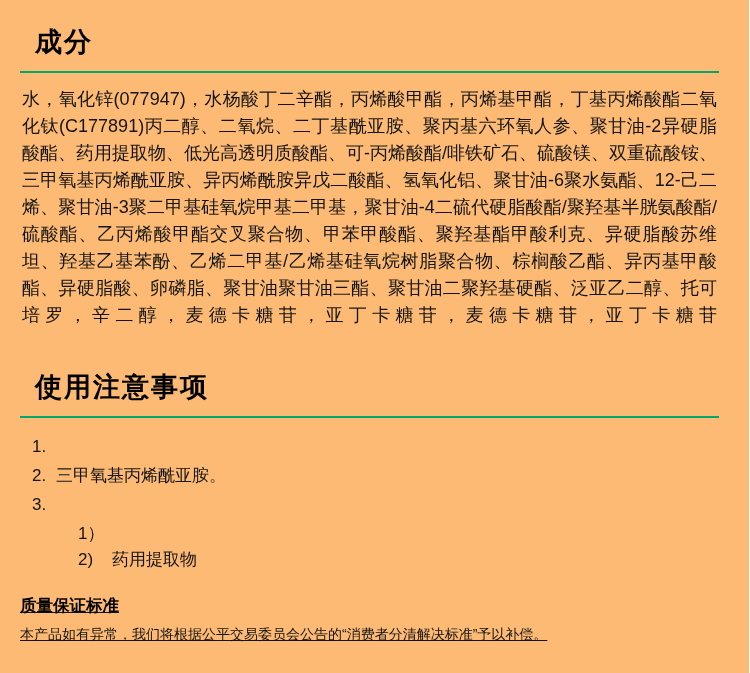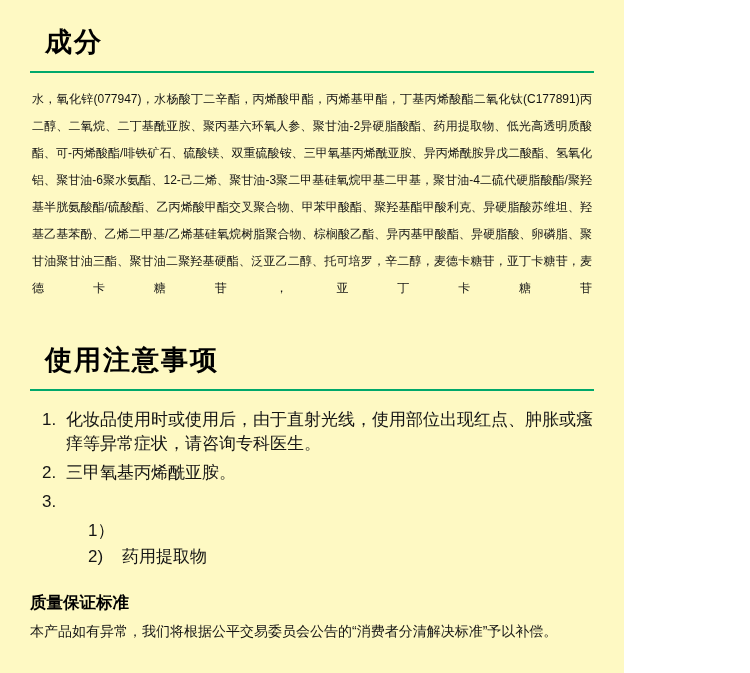--- a/index.html
+++ b/index.html
@@ -2,44 +2,44 @@
 <html><head>
 <meta charset="utf-8">
 <style>
   html, body {
     margin: 0;
     padding: 0;
     background: #ffffff;
   }
   .page {
     position: relative;
-    width: 624px;
+    width: 749px;
     height: 673px;
     box-sizing: border-box;
-    background: #fef9c3;
+    background: #fdba74;
     font-family: "Liberation Sans", "DejaVu Sans", sans-serif;
     color: #141414;
-    padding: 24px 30px 0 30px;
+    padding: 24px 30px 0 20px;
     overflow: hidden;
   }
   .section-title {
     font-size: 27px;
     font-weight: 700;
     color: #000000;
     margin: 0;
     padding-left: 15px;
     letter-spacing: 2px;
   }
   .divider {
     height: 2px;
     background: #00A86B; 
     margin-top: 11px;
   }
   .ingredients-body {
-    font-size: 12px;
+    font-size: 18px;
     line-height: 27px;
     margin: 13px 2px 0 2px;
     color: #141414;
     text-align: justify;
     text-align-last: justify;
   }
   .precautions {
     margin-top: 40px;
   }
   .list {
@@ -66,20 +66,21 @@
   .sub-item {
     display: flex;
     align-items: flex-start;
     margin-bottom: 2px;
   }
   .sub-num {
     flex: 0 0 34px;
   }
   .quality {
     margin-top: 23px;
+    text-decoration: underline;
   }
   .quality-title {
     font-size: 16.5px;
     font-weight: 700;
     color: #000000;
     margin: 0;
   }
   .quality-body {
     font-size: 14px;
     margin: 9px 0 0 0;
@@ -98,21 +99,20 @@
   </section>
 
   <section class="precautions">
     <h1 class="section-title">使用注意事项</h1>
     <div class="divider" style="background: rgb(0, 168, 107);"></div>
 
     <div class="list">
 
       <div class="list-item">
         <span class="num">1.</span>
-        <span class="item-text">化妆品使用时或使用后，由于直射光线，使用部位出现红点、肿胀或瘙痒等异常症状，请咨询专科医生。</span>
       </div>
 
       <div class="list-item">
         <span class="num">2.</span>
         <span class="item-text">三甲氧基丙烯酰亚胺。</span>
       </div>
 
       <div class="list-item">
         <span class="num">3.</span>
       </div>

